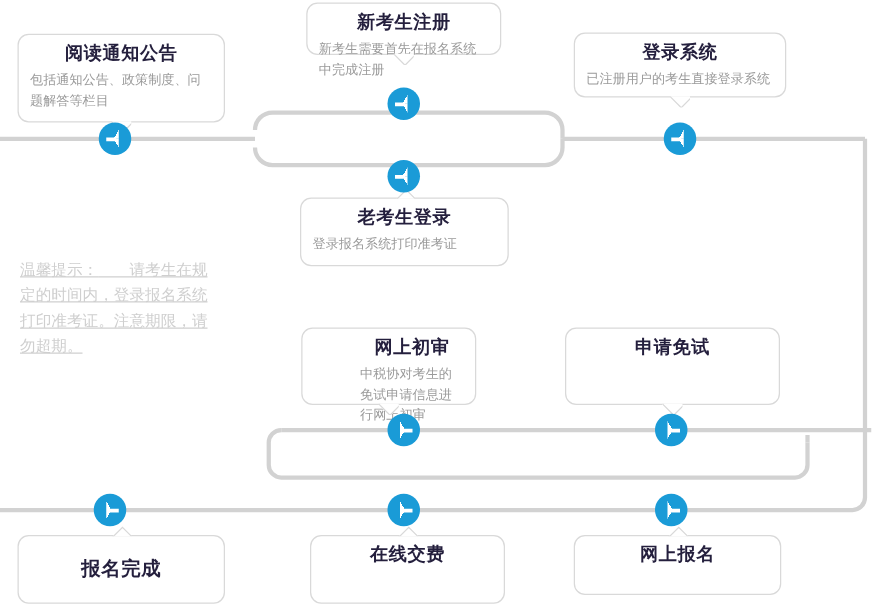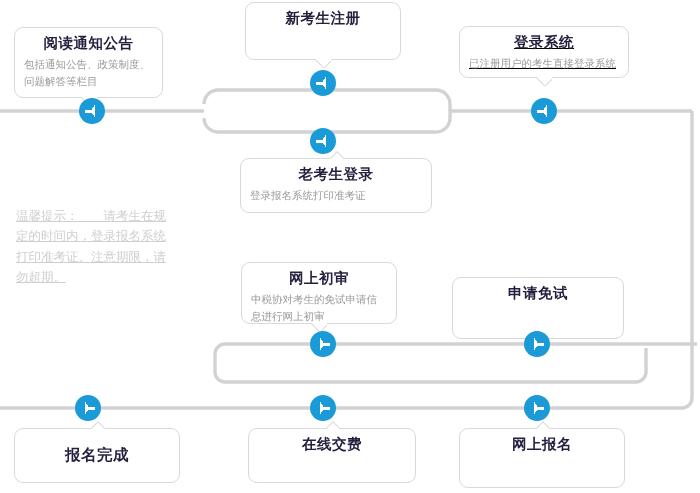--- a/index.html
+++ b/index.html
@@ -142,75 +142,76 @@
       <path d="M700,344 L700,344 M697,344 L225,344"></path>
 
       <path d="M225,344 A10,10 0 0 0 215,354 L215,372 A10,10 0 0 0 225,382 L636,382 A10,10 0 0 0 646,372 L646,354"></path>
 
       <path d="M0,408 L644,408"></path>
 
       <path d="M646,354 L646,348"></path>
     </g>
   </svg>
 
-  <div class="node" style="left:14px; top:27px; width:149px; height:71px;">
+  <div class="node" style="left:14px; top:27px; width:166px; height:71px;">
     <div class="title">阅读通知公告</div>
     <div class="desc">包括通知公告、政策制度、问题解答等栏目</div>
     <span class="tail"></span>
   </div>
   <div class="arrow right" style="left:79px; top:98px;"></div>
 
-  <div class="node" style="left:245px; top:2px; width:156px; height:58px;">
+  <div class="node" style="left:245px; top:2px; width:156px; height:42px;">
     <div class="title">新考生注册</div>
+    <div class="desc">新考生需要首先在报名系统中完成注册</div>
     <span class="tail"></span>
   </div>
   <div class="arrow right" style="left:310px; top:70px;"></div>
 
-  <div class="node" style="left:459px; top:26px; width:170px; height:52px;text-decoration:underline;">
+  <div class="node" style="left:459px; top:26px; width:170px; height:52px;">
     <div class="title">登录系统</div>
     <div class="desc">已注册用户的考生直接登录系统</div>
     <span class="tail"></span>
   </div>
   <div class="arrow right" style="left:531px; top:98px;"></div>
 
   <div class="arrow right" style="left:310px; top:128px;"></div>
-  <div class="node" style="left:240px; top:158px; width:192px; height:55px;">
+  <div class="node" style="left:240px; top:158px; width:167px; height:55px;">
     <div class="title">老考生登录</div>
     <div class="desc">登录报名系统打印准考证</div>
     <span class="tail-in"></span>
   </div>
 
   <div id="note">
     <span>温馨提示：</span><span>　　请考生在规定的时间内，登录报名系统打印准考证。注意期限，请勿超期。</span>
   </div>
 
-  <div class="node" style="left:241px; top:262px; width:156px; height:62px;">
+  <div class="node" style="left:241px; top:262px; width:140px; height:62px;padding-left:37px;">
     <div class="title">网上初审</div>
     <div class="desc">中税协对考生的免试申请信息进行网上初审</div>
     <span class="tail"></span>
   </div>
   <div class="arrow left" style="left:310px; top:331px;"></div>
 
-  <div class="node" style="left:452px; top:262px; width:172px; height:62px;margin-top:15px;">
+  <div class="node" style="left:452px; top:262px; width:172px; height:62px;">
     <div class="title">申请免试</div>
     <span class="tail"></span>
   </div>
   <div class="arrow left" style="left:524px; top:331px;"></div>
 
   <div class="arrow left" style="left:75px; top:395px;"></div>
   <div class="node center-only" style="left:14px; top:428px; width:166px; height:55px;">
     <div class="title">报名完成</div>
     <span class="tail-in"></span>
   </div>
 
   <div class="arrow left" style="left:310px; top:395px;"></div>
-  <div class="node" style="left:248px; top:428px; width:168px; height:55px;">
+  <div class="node" style="left:248px; top:428px; width:156px; height:55px;">
     <div class="title">在线交费</div>
     <span class="tail-in"></span>
   </div>
 
   <div class="arrow left" style="left:524px; top:395px;"></div>
-  <div class="node" style="left:459px; top:428px; width:166px; height:60px;">
+  <div class="node" style="left:459px; top:428px; width:166px; height:48px;">
     <div class="title">网上报名</div>
     <span class="tail-in"></span>
   </div>
 
 </div>
 
 </body></html>

